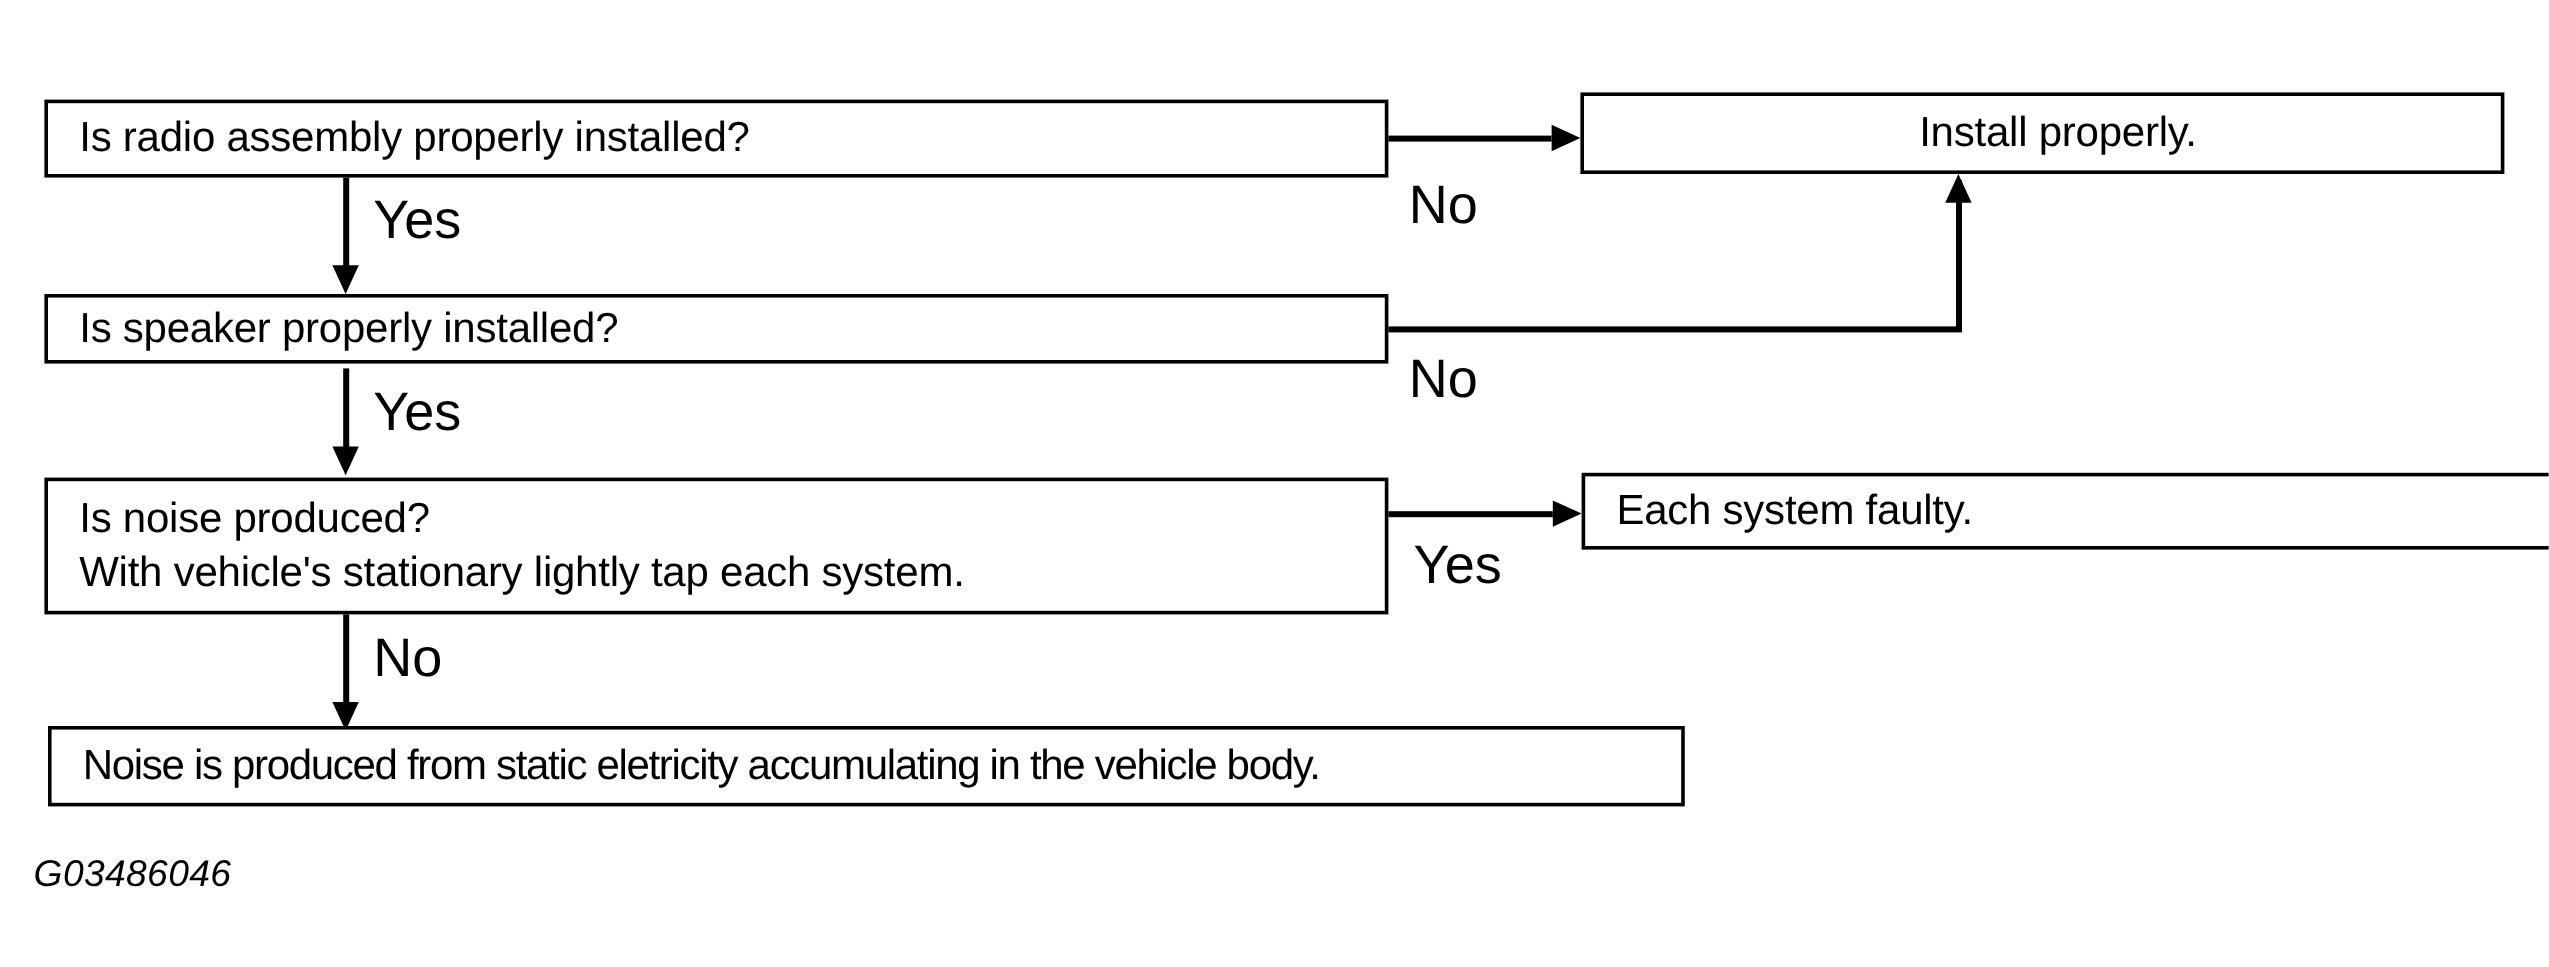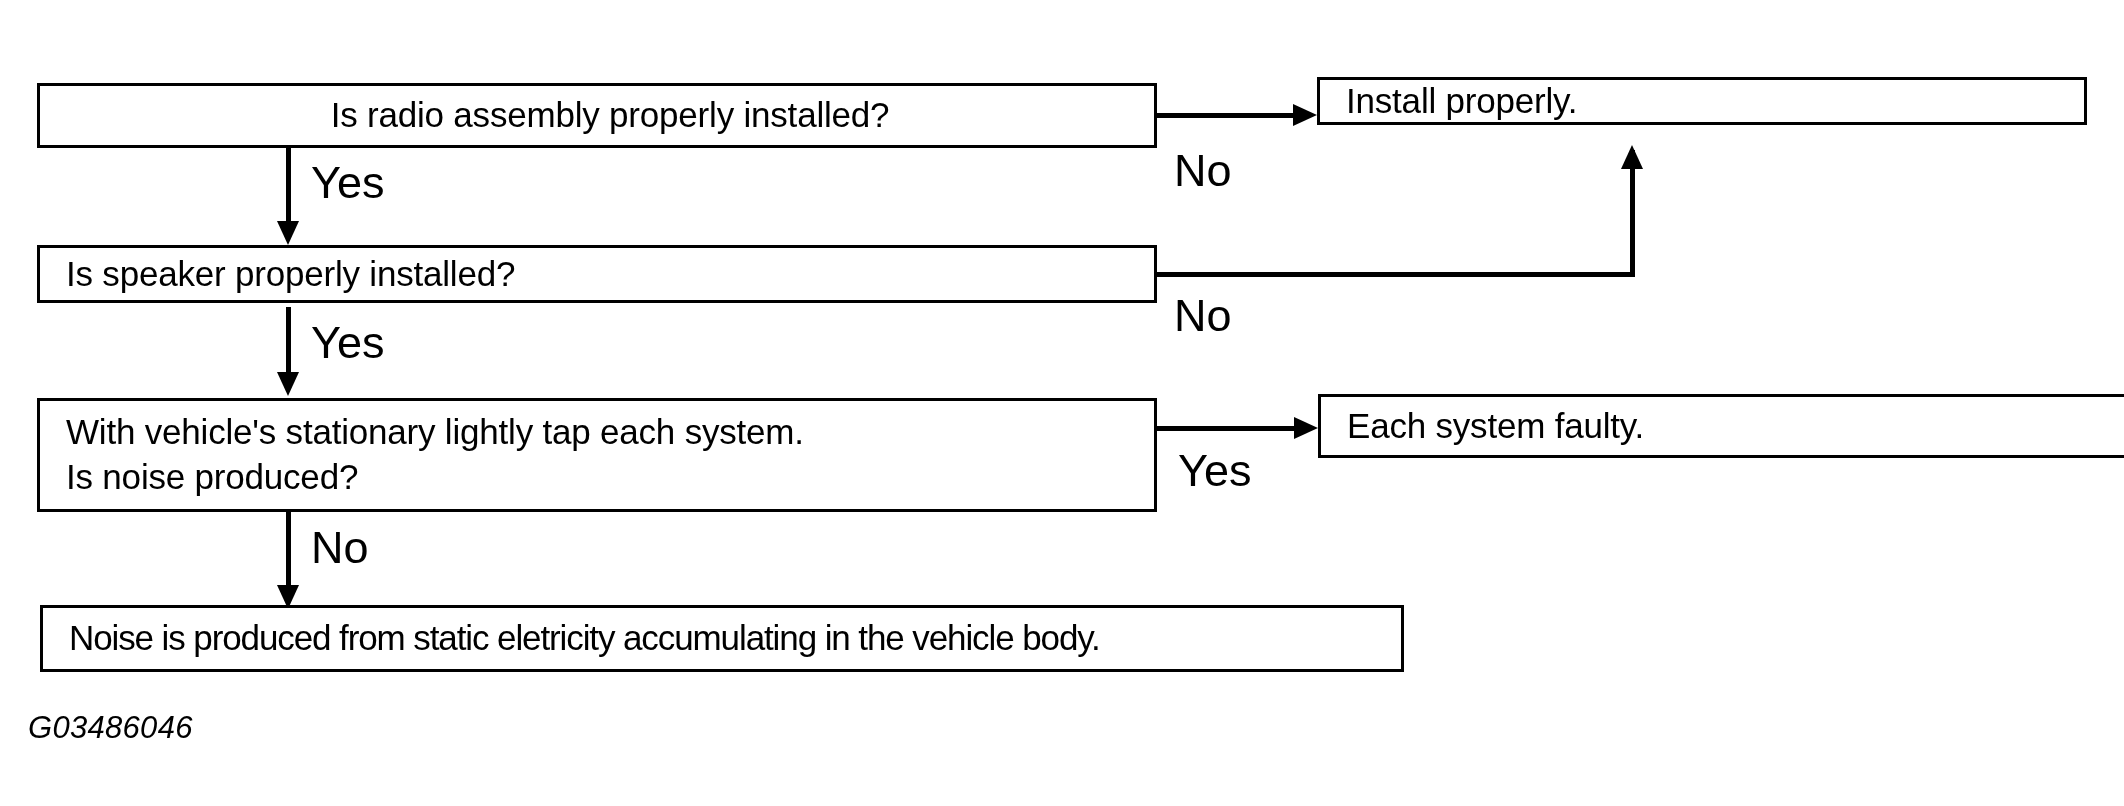--- a/index.html
+++ b/index.html
@@ -85,29 +85,29 @@
     white-space: nowrap;
     letter-spacing: 0.3px;
     font-style: italic;
   }
 </style>
 </head>
 <body>
 
 <div id="canvas">
 
-  <div class="node" style="left:37px; top:83px; width:1120px; height:65px;text-align:center;">
+  <div class="node" style="left:37px; top:83px; width:1120px; height:65px;">
     <div class="line">Is radio assembly properly installed?</div>
   </div>
 
   <div class="hline" style="left:1157px; top:113px; width:136px;"></div>
   <div class="arrow-right" style="left:1293px; top:104px;"></div>
   <div class="edge-label" style="left:1174px; top:148px;">No</div>
 
-  <div class="node" style="left:1317px; top:77px; width:770px; height:48px;">
+  <div class="node" style="left:1317px; top:77px; width:770px; height:68px;align-items:center;">
     <div class="line">Install properly.</div>
   </div>
 
   <div class="vline" style="left:286px; top:148px; height:75px;"></div>
   <div class="arrow-down" style="left:277px; top:221px;"></div>
   <div class="edge-label" style="left:311px; top:160px;">Yes</div>
 
   <div class="node" style="left:37px; top:245px; width:1120px; height:58px;">
     <div class="line">Is speaker properly installed?</div>
   </div>
@@ -115,22 +115,22 @@
   <div class="hline" style="left:1157px; top:272px; width:478px;"></div>
   <div class="vline" style="left:1630px; top:150px; height:125px;"></div>
   <div class="arrow-up" style="left:1621px; top:145px;"></div>
   <div class="edge-label" style="left:1174px; top:293px;">No</div>
 
   <div class="vline" style="left:286px; top:307px; height:67px;"></div>
   <div class="arrow-down" style="left:277px; top:372px;"></div>
   <div class="edge-label" style="left:311px; top:320px;">Yes</div>
 
   <div class="node" style="left:37px; top:398px; width:1120px; height:114px;">
+    <div class="line">Is noise produced?</div>
     <div class="line">With vehicle's stationary lightly tap each system.</div>
-    <div class="line">Is noise produced?</div>
   </div>
 
   <div class="hline" style="left:1157px; top:426px; width:137px;"></div>
   <div class="arrow-right" style="left:1294px; top:417px;"></div>
   <div class="edge-label" style="left:1178px; top:448px;">Yes</div>
 
   <div class="node" style="left:1318px; top:394px; width:898px; height:64px;">
     <div class="line">Each system faulty.</div>
   </div>
 

